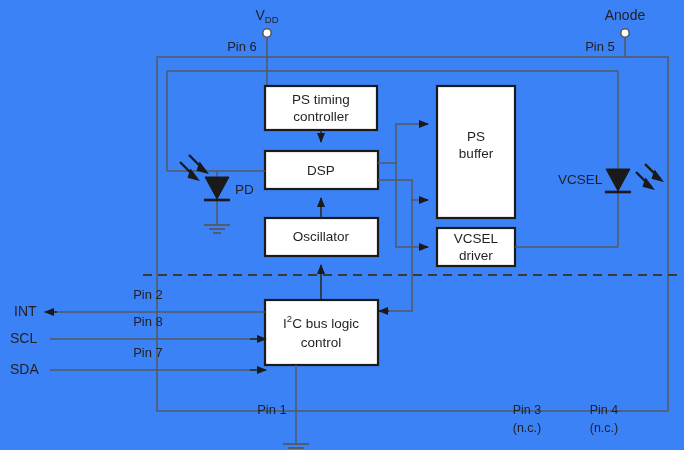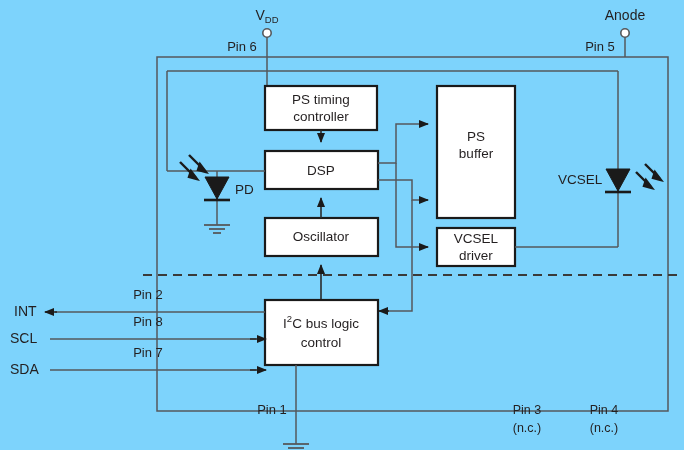--- a/index.html
+++ b/index.html
@@ -7,21 +7,21 @@
     padding: 0;
     background: #ffffff;
   }
   body {
     font-family: "Liberation Sans", sans-serif;
   }
   #diagram-root {
     position: relative;
     width: 684px;
     height: 450px;
-    background: #7dd3fc;
+    background: #3b82f6;
     overflow: hidden;
   }
   svg.diagram {
     display: block;
     width: 684px;
     height: 467px;
   }
   .blk-rect {
     fill: #ffffff;
     stroke: #1a1a1a;

